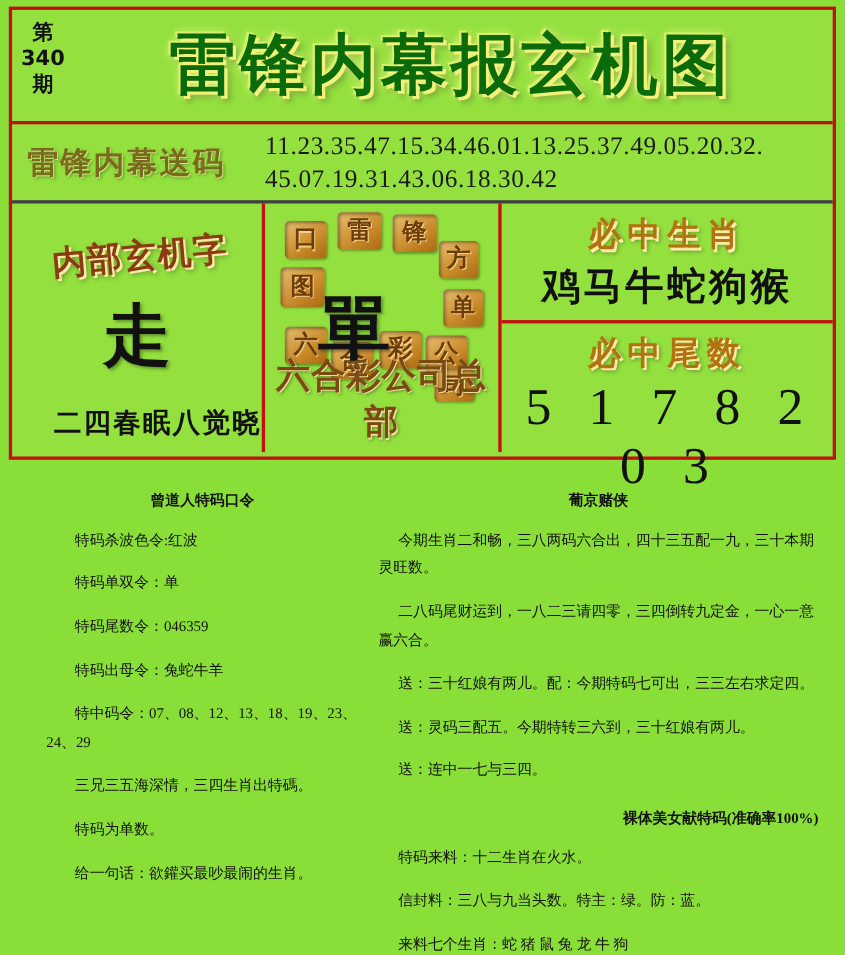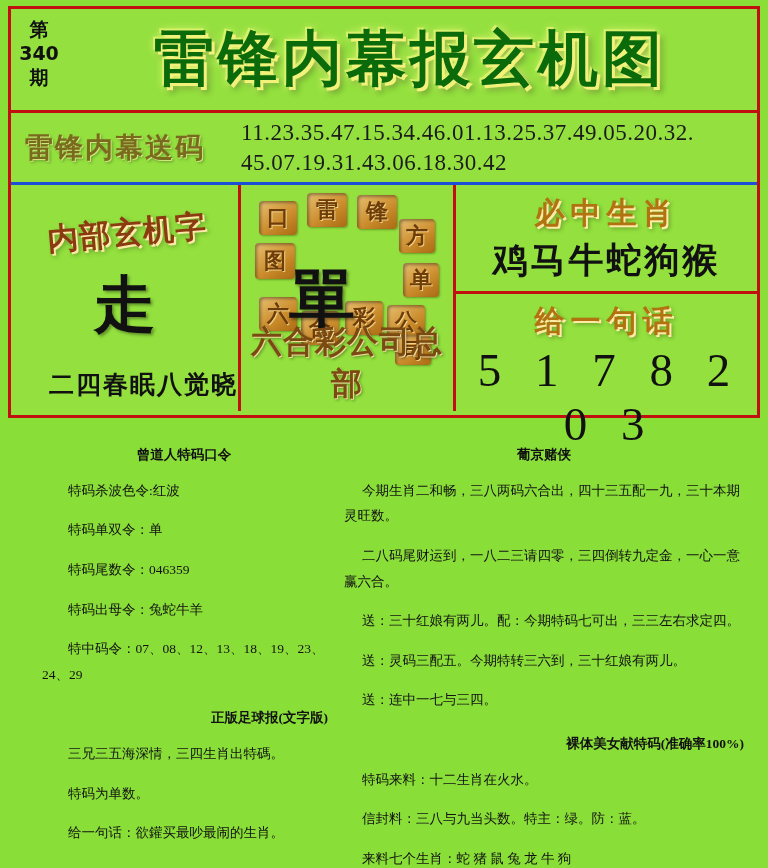--- a/index.html
+++ b/index.html
@@ -43,21 +43,21 @@
     text-shadow:
        3px 3px 0 #f2f27a,
       -2px -2px 0 #d8f06a,
        0 0 10px rgba(255,255,140,.95),
        5px 5px 6px rgba(0,0,0,.35);
   }
 
   
   .nums-row{
     position:relative;height:72px;
-    border-bottom:3px solid #1d4ed8;
+    border-bottom:3px solid #404040;
     box-sizing:border-box;
     display:flex;align-items:center;
   }
   .nums-label{
     width:230px;padding-left:14px;box-sizing:border-box;
     font-size:28px;font-weight:bold;
     font-family:"DejaVu Sans", sans-serif;
     color:#7a6a1e;
     text-shadow:1px 1px 0 #cfe77a, 2px 2px 3px rgba(0,0,0,.3);
     letter-spacing:2px;
@@ -234,37 +234,36 @@
           <div class="gblock" style="left:154px;top:150px;width:36px;height:30px;font-size:20px;line-height:30px;">司</div>
           <div class="dan">單</div>
         </div>
         <div class="mid-bottom">六合彩公司总部</div>
       </div>
 
       <div class="col col-right">
         <div class="r-head">必中生肖</div>
         <div class="r-zodiac">鸡马牛蛇狗猴</div>
         <div class="r-divider"></div>
-        <div class="r-head2">给一句话</div>
+        <div class="r-head2">必中尾数</div>
         <div class="r-digits">5 1 7 8 2 0 3</div>
       </div>
 
     </div>
   </div>
 
   <div class="bottom">
 
     <div class="bcol bleft">
       <div class="bh bh-left">曾道人特码口令</div>
       <p class="bl indent">特码杀波色令:红波</p>
       <p class="bl indent">特码单双令：单</p>
       <p class="bl indent">特码尾数令：046359</p>
       <p class="bl indent">特码出母令：兔蛇牛羊</p>
       <p class="bl indent">特中码令：07、08、12、13、18、19、23、24、29</p>
-      <div class="center-sub">正版足球报(文字版)</div>
       <p class="bl indent">三兄三五海深情，三四生肖出特碼。</p>
       <p class="bl indent">特码为单数。</p>
       <p class="bl indent">给一句话：欲鑵买最吵最闹的生肖。</p>
     </div>
 
     <div class="bcol bright">
       <div class="bh">葡京赌侠</div>
       <p class="rline">今期生肖二和畅，三八两码六合出，四十三五配一九，三十本期灵旺数。</p>
       <p class="rline">二八码尾财运到，一八二三请四零，三四倒转九定金，一心一意赢六合。</p>
       <p class="rline">送：三十红娘有两儿。配：今期特码七可出，三三左右求定四。</p>

